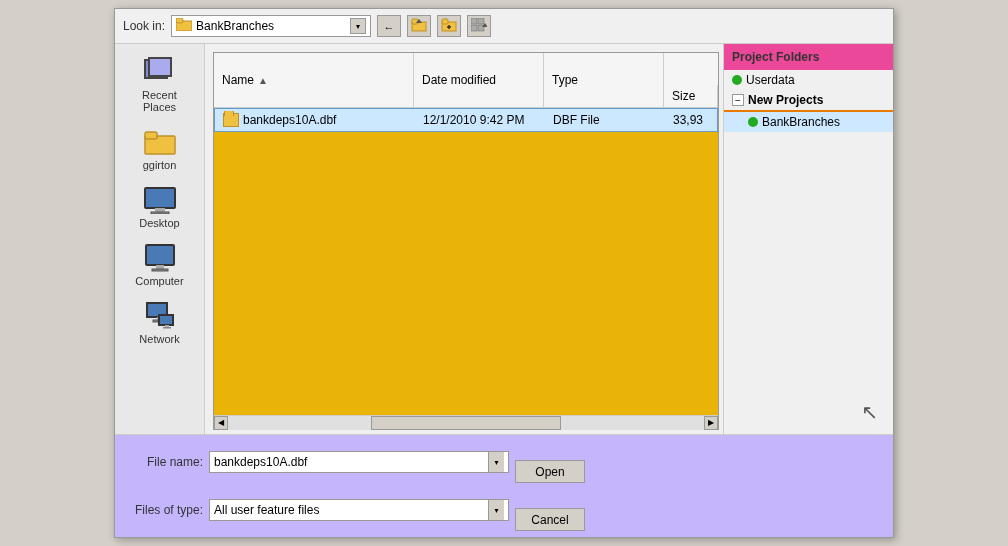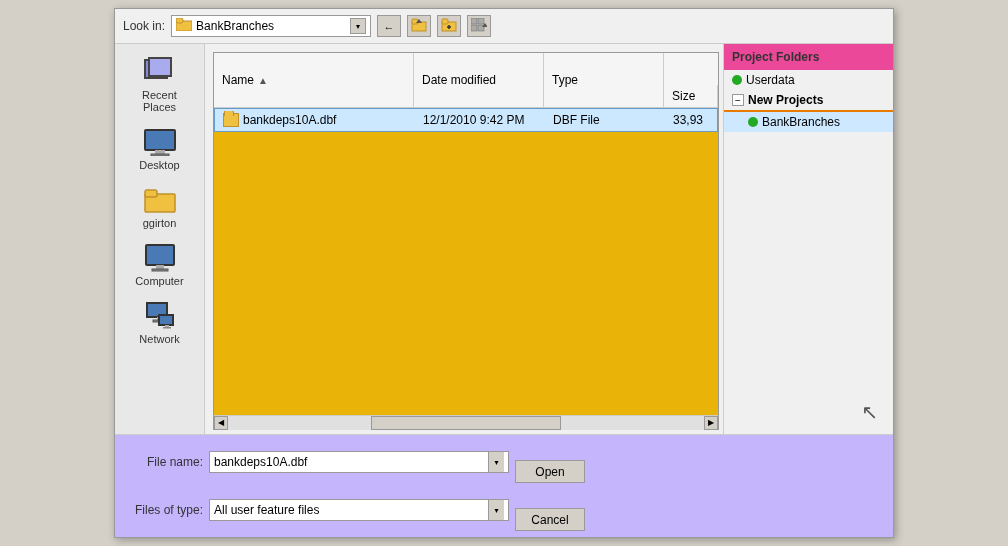--- a/index.html
+++ b/index.html
@@ -423,36 +423,36 @@
             <div class="s1"></div>
             <div class="s2"></div>
           </div>
         </div>
         <span class="sidebar-item-label">Recent Places</span>
       </div>
 
       <div class="sidebar-item">
         <div class="icon-wrap">
           <svg width="34" height="28" viewBox="0 0 34 28">
+            <rect x="2" y="8" width="30" height="18" fill="#f0c040" stroke="#c0902a" stroke-width="1.5" rx="1"></rect>
+            <rect x="2" y="4" width="12" height="7" rx="2" fill="#f0c040" stroke="#c0902a" stroke-width="1.5"></rect>
+          </svg>
+        </div>
+        <span class="sidebar-item-label">ggirton</span>
+      </div>
+
+      <div class="sidebar-item">
+        <div class="icon-wrap">
+          <svg width="34" height="28" viewBox="0 0 34 28">
             <rect x="2" y="2" width="30" height="20" fill="#4a7ab5" stroke="#333" stroke-width="2" rx="1"></rect>
             <rect x="12" y="22" width="10" height="4" fill="#aaa"></rect>
             <rect x="8" y="26" width="18" height="2" fill="#888" stroke="#555" stroke-width="1"></rect>
           </svg>
         </div>
         <span class="sidebar-item-label">Desktop</span>
-      </div>
-
-      <div class="sidebar-item">
-        <div class="icon-wrap">
-          <svg width="34" height="28" viewBox="0 0 34 28">
-            <rect x="2" y="8" width="30" height="18" fill="#f0c040" stroke="#c0902a" stroke-width="1.5" rx="1"></rect>
-            <rect x="2" y="4" width="12" height="7" rx="2" fill="#f0c040" stroke="#c0902a" stroke-width="1.5"></rect>
-          </svg>
-        </div>
-        <span class="sidebar-item-label">ggirton</span>
       </div>
 
       <div class="sidebar-item">
         <div class="icon-wrap">
           <svg width="34" height="30" viewBox="0 0 34 30">
             <rect x="3" y="2" width="28" height="20" fill="#4a7ab5" stroke="#333" stroke-width="2" rx="1"></rect>
             <rect x="13" y="22" width="8" height="4" fill="#aaa"></rect>
             <rect x="9" y="26" width="16" height="2" fill="#888" stroke="#555" stroke-width="1"></rect>
           </svg>
         </div>

